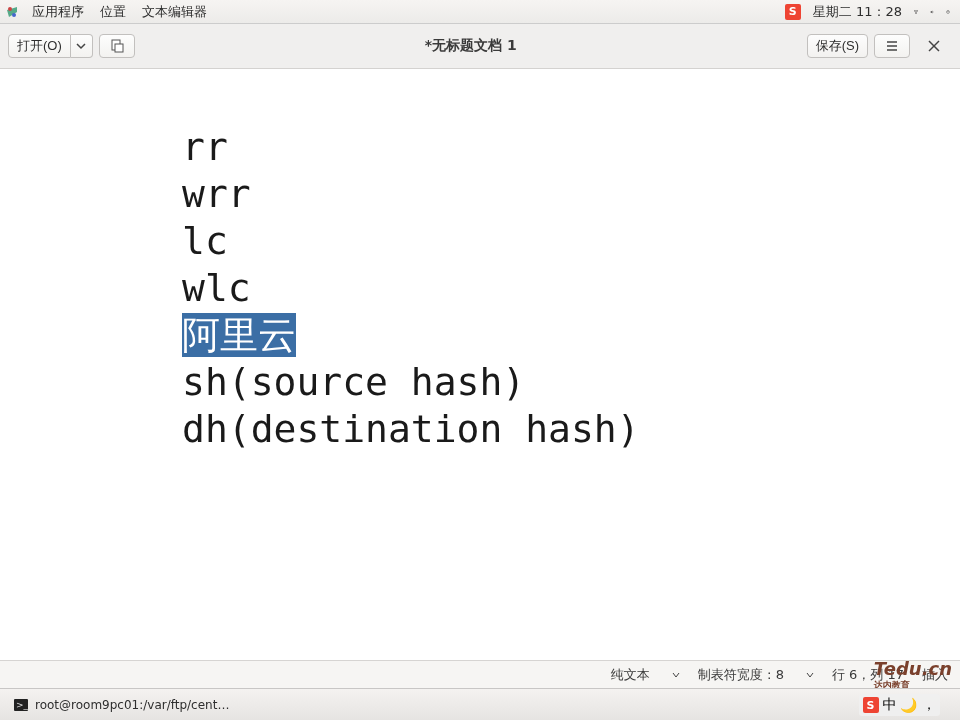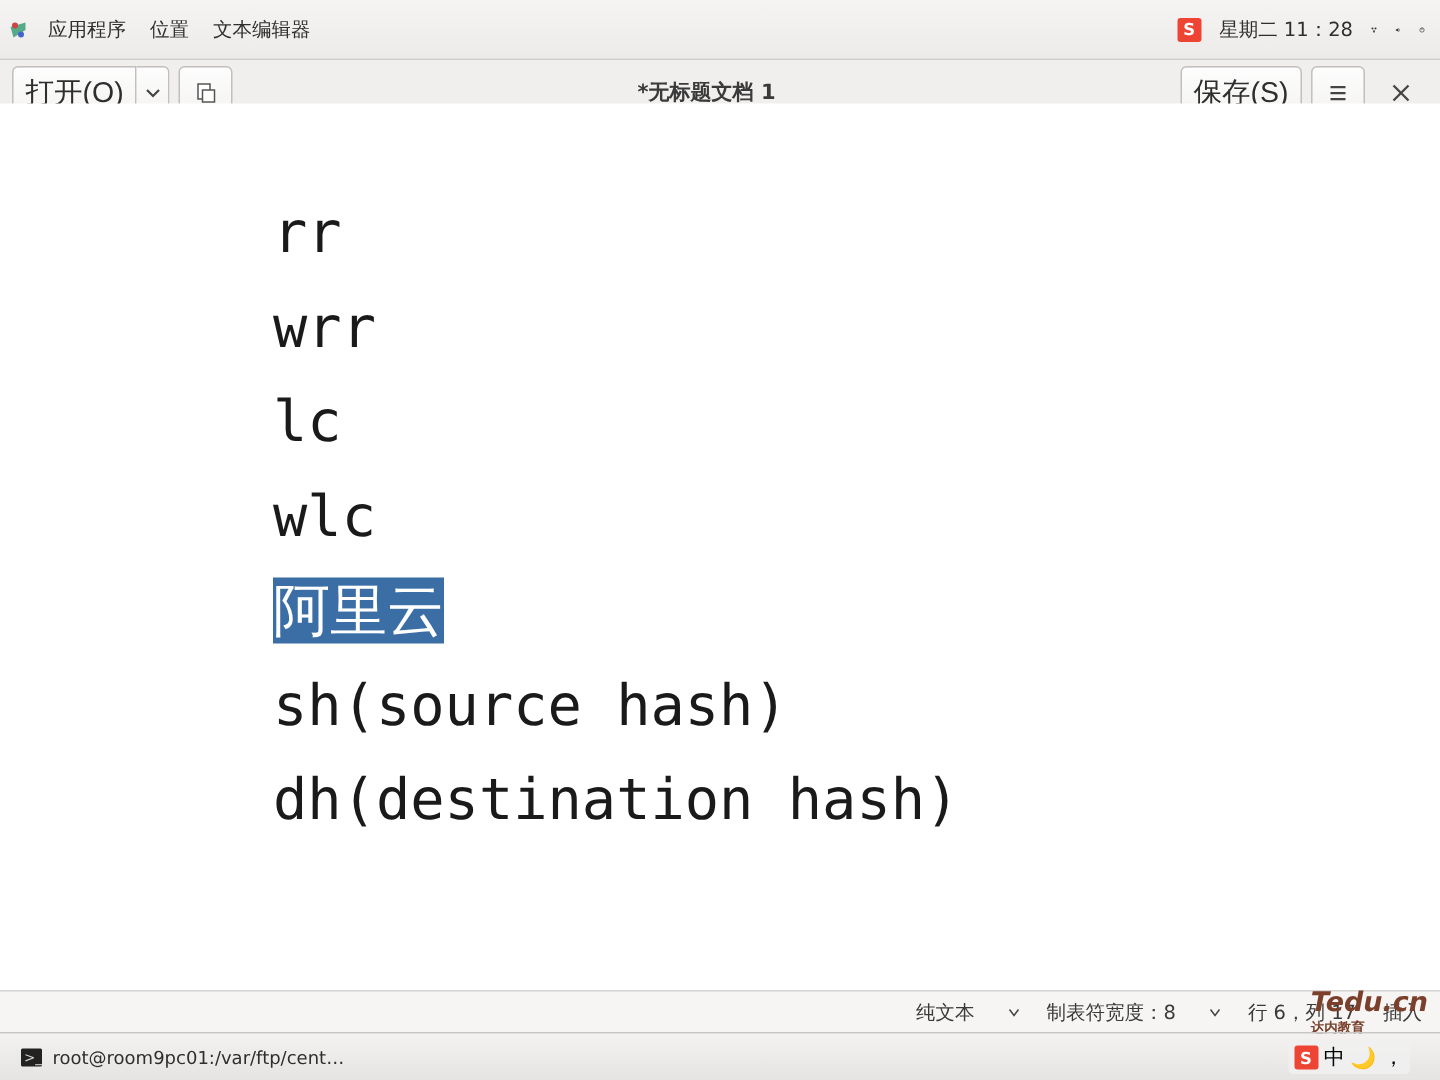--- a/index.html
+++ b/index.html
@@ -7,21 +7,21 @@
       font-family: "DejaVu Sans", "WenQuanYi Micro Hei", sans-serif;
       font-size: 13px;
       background: #fff;
       width: 960px;
       height: 720px;
       overflow: hidden;
       position: relative;
     }
     
     .top-panel {
-      height: 40px;
+      height: 24px;
       background: linear-gradient(#f6f4f2, #ecebe9);
       border-bottom: 1px solid #ccc;
       display: flex;
       align-items: center;
       padding: 0 4px;
       font-size: 13px;
       color: #2e2e2e;
     }
     .top-panel .apps-icon {
       width: 16px; height: 16px;
@@ -48,48 +48,48 @@
     .editor-toolbar {
       height: 45px;
       background: #f0efee;
       border-bottom: 1px solid #d4d2d0;
       display: flex;
       align-items: center;
       padding: 0 8px;
       gap: 6px;
     }
     .tbtn {
-      height: 36px;
+      height: 24px;
       border: 1px solid #c2c0be;
       border-radius: 4px;
       background: linear-gradient(#fdfdfd, #f3f2f0);
       display: inline-flex;
       align-items: center;
       justify-content: center;
       padding: 0 8px;
-      font-size: 19px;
+      font-size: 13px;
       cursor: pointer;
       color: #2e2e2e;
     }
     .tbtn.iconbtn { width: 36px; padding:0; }
     .open-group {
       display:inline-flex;
     }
     .open-group .tbtn:first-child { border-top-right-radius:0; border-bottom-right-radius:0; }
     .open-group .tbtn:last-child { border-top-left-radius:0; border-bottom-left-radius:0; border-left:none; width:22px; padding:0;}
     .editor-title { flex:1; text-align:center; font-size: 14px; color:#3a3a3a;font-weight:bold; }
     
     .textarea {
       position: absolute;
       top: 69px; left: 0; right: 0; bottom: 60px;
       background:#fff;
       padding: 55px 0 0 182px;
       font-family: "DejaVu Sans Mono", "WenQuanYi Micro Hei Mono", monospace;
       font-size: 38px;
-      line-height: 63px;
+      line-height: 47px;
       color:#1a1a1a;
       white-space: pre;
       overflow: hidden;
     }
     .sel {
       background:#3b6ea5;
       color:#fff;
     }
     
     .statusbar {

